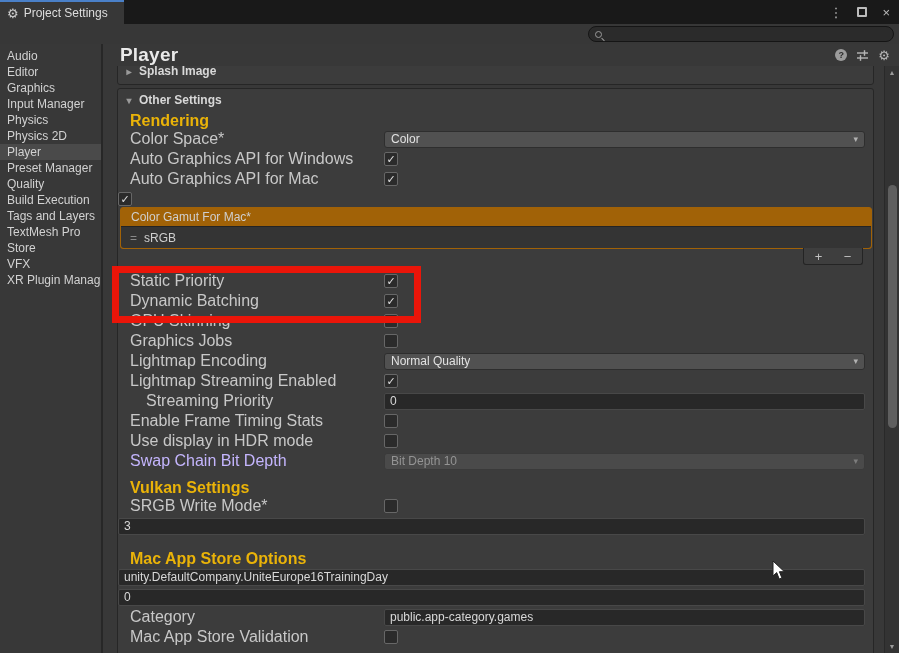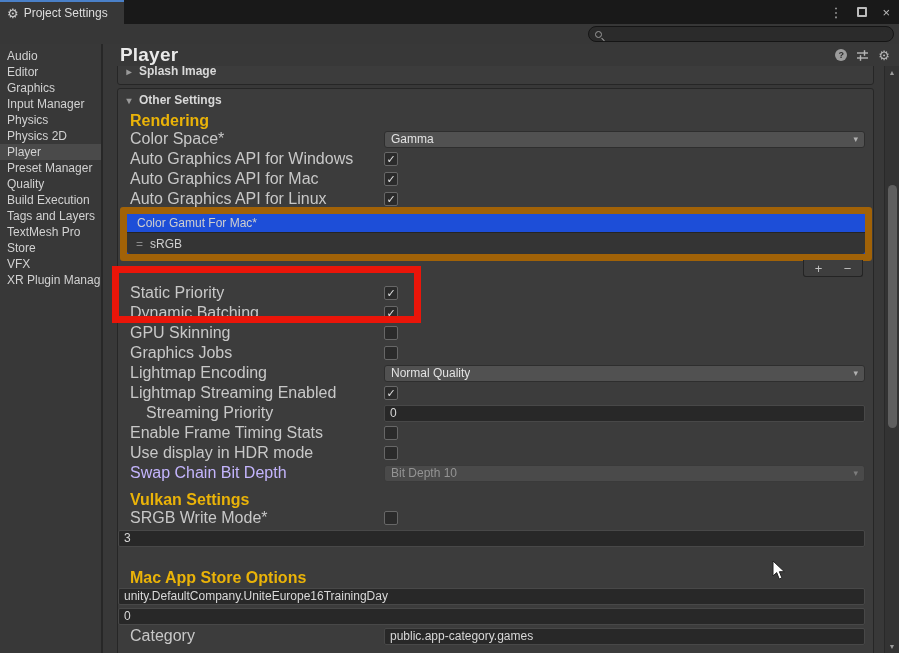--- a/index.html
+++ b/index.html
@@ -54,37 +54,37 @@
 
   
   .row { display:flex; align-items:center; height:20px; }
   .row-label { flex:0 0 266px; padding-left:12px; font-size:16px; color:#c8c8c8;
     white-space:nowrap; overflow:hidden; }
   .row-label.indent { padding-left:28px; }
   .row-ctrl { flex:1; margin-right:8px; display:flex; align-items:center; min-width:0; }
   .row.disabled .row-label { color:#c4b5fd; }
   .section-row { height:16px; margin-top:9px; display:flex; align-items:center; }
   .section-row.first { margin-top:2px; }
-  .section-row.xl { margin-top:22px; }
+  .section-row.xl { margin-top:15px; }
   .sec-label { padding-left:12px; font-weight:bold; font-size:16px; color:#eab308; }
 
   .checkbox { width:14px; height:14px; background:#2b2b2b; border:1px solid #676767; border-radius:2px;
     font-size:11px; line-height:12px; color:#e0e0e0; text-align:center; flex:none; }
   .dropdown { flex:1; height:17px; background:#515151; border:1px solid #2e2e2e; border-radius:3px;
     display:flex; align-items:center; justify-content:space-between; font-size:12px; color:#e2e2e2;
     padding:0 6px; min-width:0; }
   .dropdown .dd-value { white-space:nowrap; overflow:hidden; }
   .dropdown .dd-arrow { color:#b2b2b2; font-size:9px; margin-left:6px; flex:none; }
   .dropdown.disabled { background:#4a4a4a; border-color:#3a3a3a; color:#949494; }
   .dropdown.disabled .dd-arrow { color:#7d7d7d; }
   .textfield { flex:1; height:17px; background:#282828; border:1px solid #484848; border-radius:2px;
     font-size:12px; color:#d8d8d8; padding:0 5px; line-height:15px; white-space:nowrap; overflow:hidden; }
 
   
-  .listbox { margin:-2px 1px 0 2px; border:7px solid #a16207; border-radius:3px; background:#1d4ed8; }
+  .listbox { margin:-2px 1px 0 2px; border:1px solid #a16207; border-radius:3px; background:#a16207; }
   .listbox-header { height:19px; line-height:19px; padding-left:10px; font-size:12px; color:#cfcfcf;
     border-bottom:1px solid #242424; }
   .listbox-item { height:21px; display:flex; align-items:center; background:#343434;
     border-radius:0 0 3px 3px; font-size:12px; color:#cfcfcf; }
   .drag-handle { color:#8a8a8a; margin:0 7px 0 9px; font-size:12px; }
   .list-footer { width:60px; height:17px; margin:-1px 10px 0 auto; background:#3e3e3e;
     border:1px solid #242424; border-top:none; border-radius:0 0 3px 3px; display:flex;
     align-items:center; justify-content:space-around; }
   .list-btn { color:#c2c2c2; font-size:13px; line-height:13px; cursor:default; }
 
@@ -178,39 +178,38 @@
           </div>
 
           <div id="rows-a">
               <div class="section-row first">
                 <div class="sec-label">Rendering</div>
               </div>
               <div class="row">
                 <div class="row-label">Color Space*</div>
                 <div class="row-ctrl">
                   <div class="dropdown">
-                    <div class="dd-value">Gamma</div>
+                    <div class="dd-value">Color</div>
                     <div class="dd-arrow">▾</div>
                   </div>
                 </div>
               </div>
               <div class="row">
                 <div class="row-label">Auto Graphics API  for Windows</div>
                 <div class="row-ctrl">
                   <div class="checkbox">✓</div>
                 </div>
               </div>
               <div class="row">
                 <div class="row-label">Auto Graphics API  for Mac</div>
                 <div class="row-ctrl">
                   <div class="checkbox">✓</div>
                 </div>
               </div>
               <div class="row">
-                <div class="row-label">Auto Graphics API  for Linux</div>
                 <div class="row-ctrl">
                   <div class="checkbox">✓</div>
                 </div>
               </div>
             </div>
 
           <div class="listbox">
             <div class="listbox-header">Color Gamut For Mac*</div>
             <div class="listbox-item">
               <span class="drag-handle">=</span>
@@ -315,20 +314,26 @@
                 <div class="row-ctrl">
                   <div class="textfield">0</div>
                 </div>
               </div>
               <div class="row">
                 <div class="row-label">Category</div>
                 <div class="row-ctrl">
                   <div class="textfield">public.app-category.games</div>
                 </div>
               </div>
+              <div class="row">
+                <div class="row-label">Mac App Store Validation</div>
+                <div class="row-ctrl">
+                  <div class="checkbox"></div>
+                </div>
+              </div>
             </div>
         </div>
       </div>
 
       <div class="scrollbar">
         <div class="sb-arrow sb-up">▲</div>
         <div class="sb-thumb"></div>
         <div class="sb-arrow sb-down">▼</div>
       </div>
     </div>

